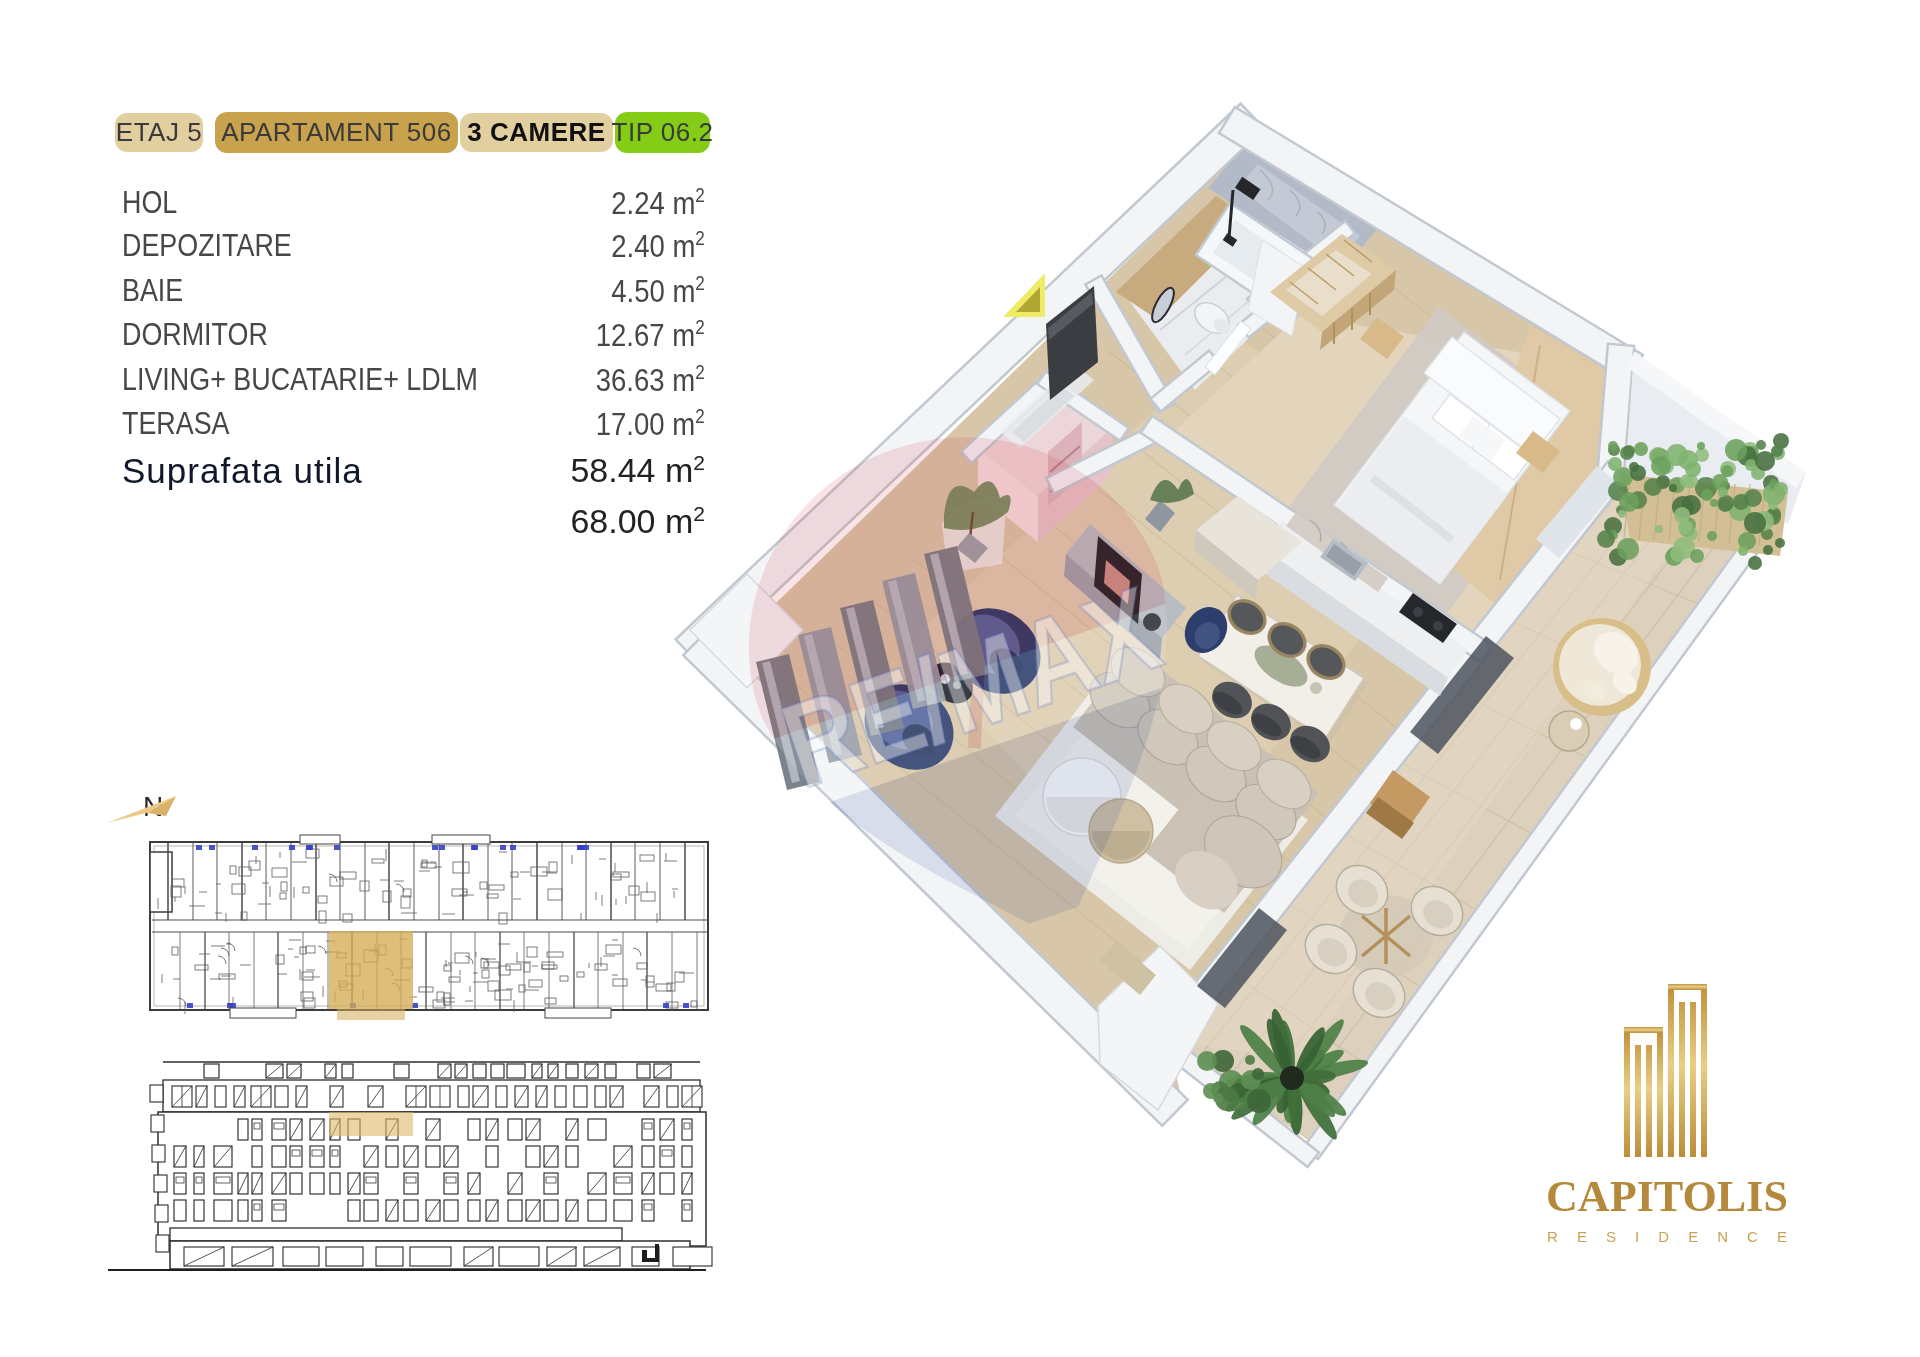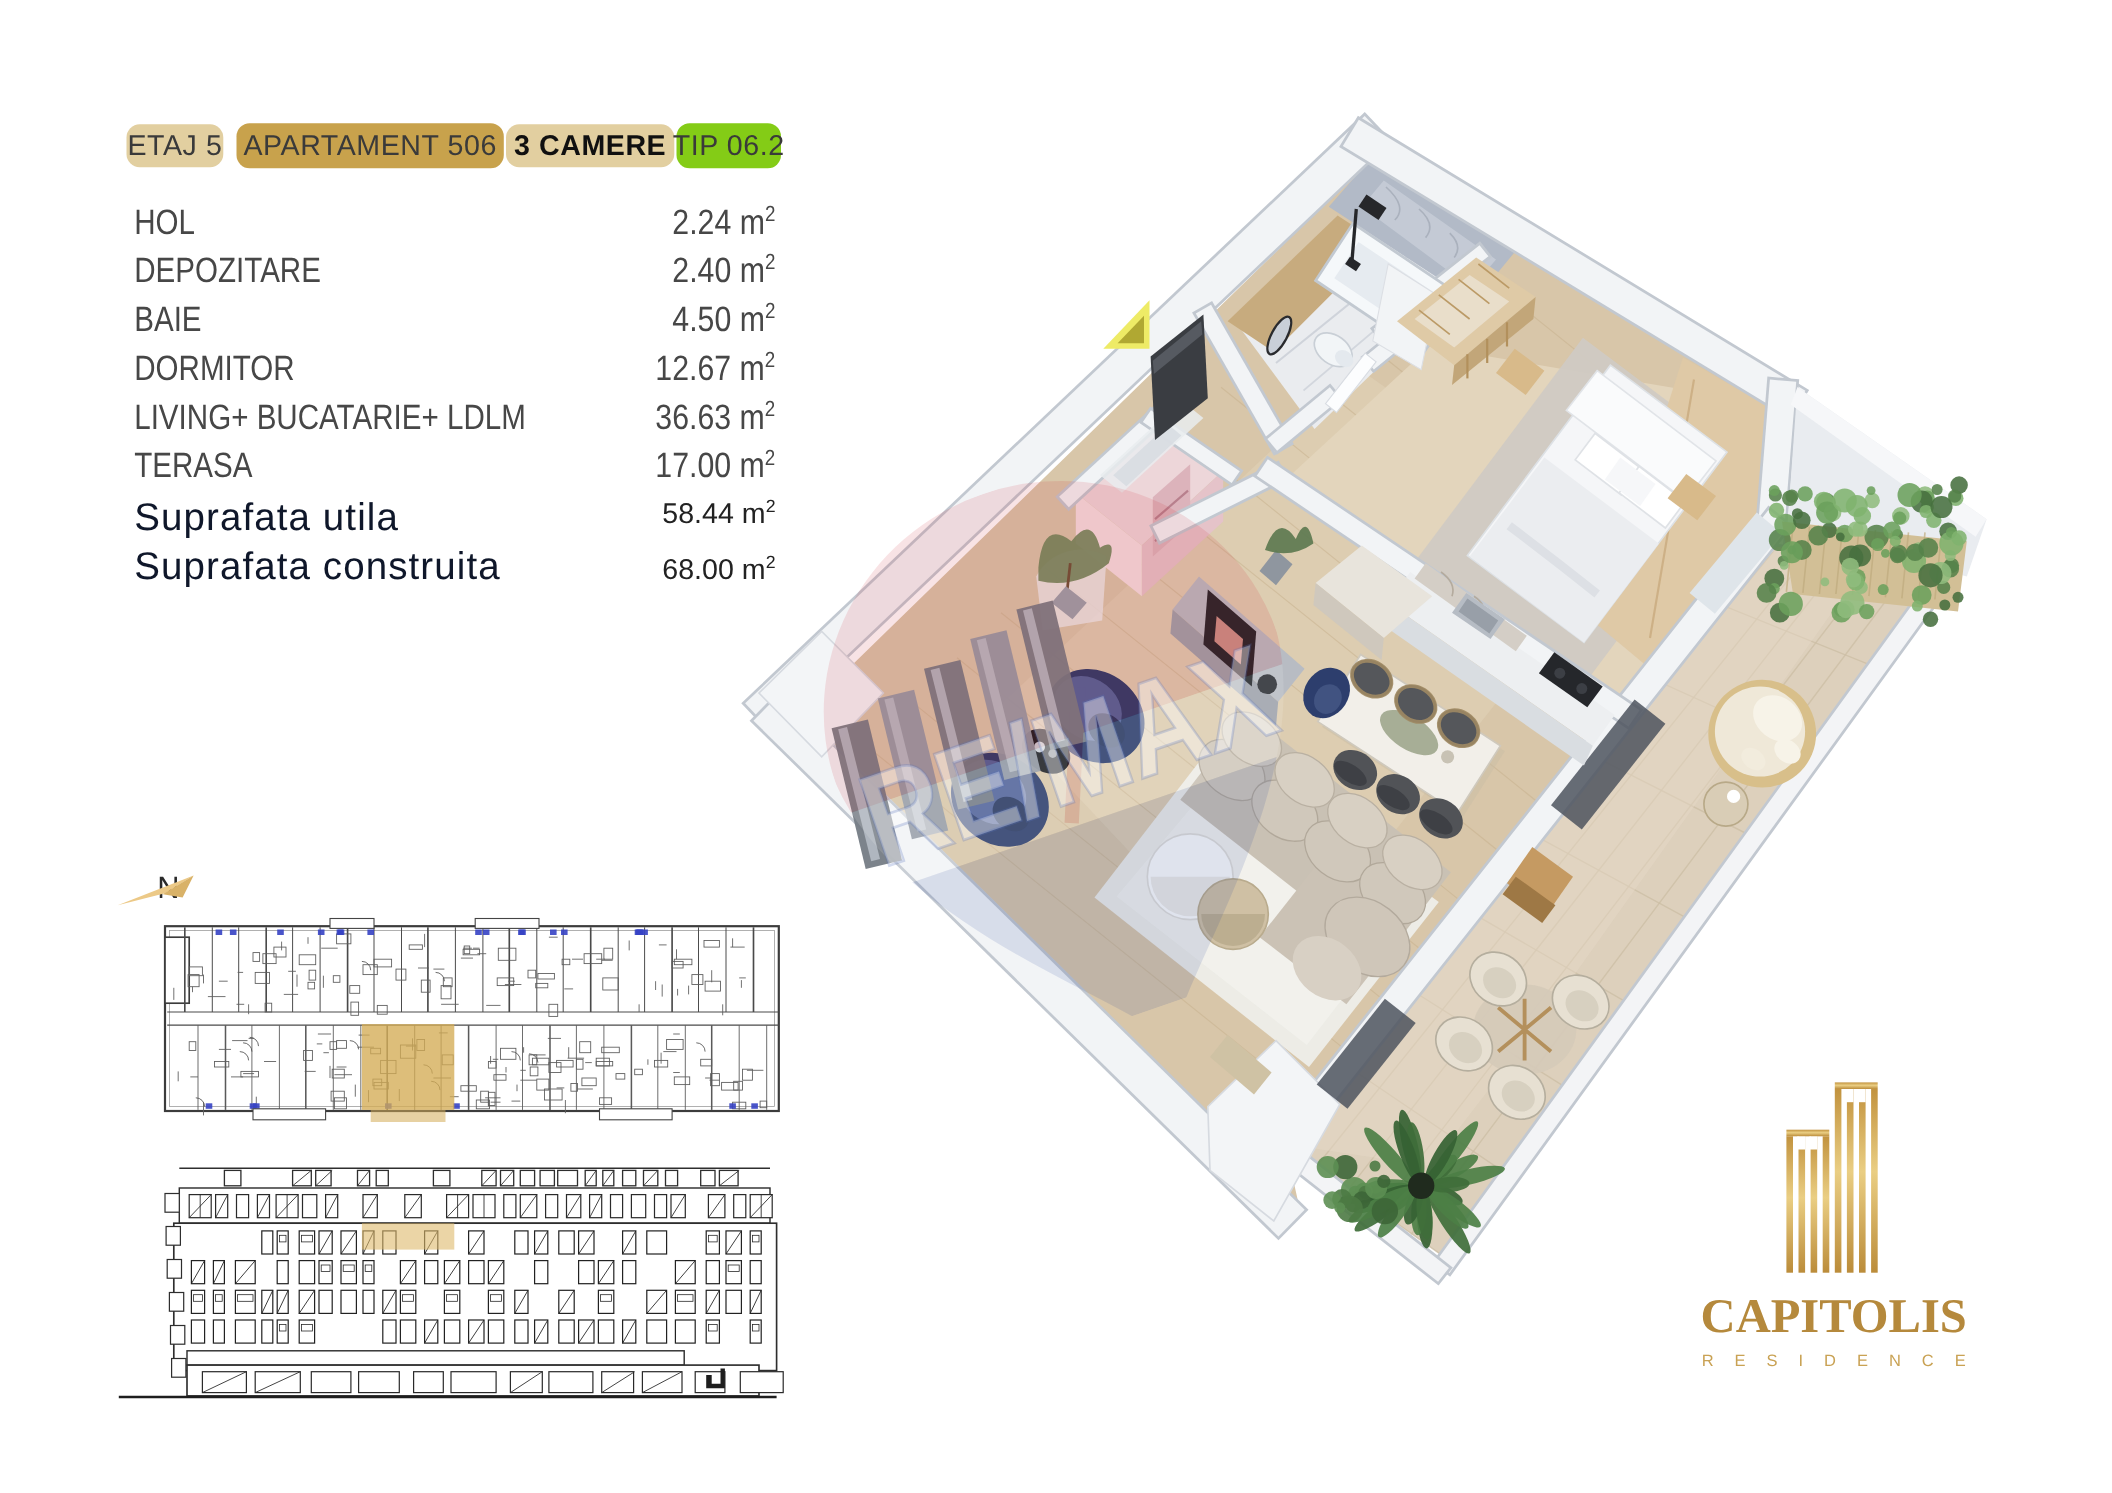--- a/index.html
+++ b/index.html
@@ -2,21 +2,21 @@
 <html><head><meta charset="utf-8">
 <style>
 html,body{margin:0;padding:0;background:#ffffff;width:1920px;height:1357px;overflow:hidden;}
 #page{position:relative;width:1920px;height:1357px;font-family:"Liberation Sans",sans-serif;}
 .badge{position:absolute;top:113px;height:39px;display:flex;align-items:center;justify-content:center;
   font-size:26px;color:#3a3a3a;letter-spacing:0.5px;white-space:nowrap;border-radius:12px;}
 .rl,.rv,.rl2,.rv2{position:absolute;white-space:nowrap;}
 .rl{left:122px;font-size:32px;color:#474747;transform:scaleX(0.84);transform-origin:left center;}
 .rv{right:1215px;font-size:32px;color:#474747;text-align:right;transform:scaleX(0.86);transform-origin:right center;}
 .rl2{left:122px;font-size:35px;color:#0f172a;letter-spacing:1px;}
-.rv2{right:1215px;font-size:26px;color:#222;text-align:left;}
+.rv2{right:1215px;font-size:34px;color:#222;text-align:left;}
 sup{font-size:62%;vertical-align:super;}
 </style></head>
 <body>
 <div id="page">
 
 <div class="badge" style="left:115px;width:88px;background:#e2cfa0;">ETAJ 5</div>
 
 <div class="badge" style="left:215px;width:243px;background:#c8a24c;top:112px;height:41px;">APARTAMENT 506</div>
 
 <div class="badge" style="left:460px;width:153px;background:#e2cfa0;font-weight:bold;color:#101010;">3 CAMERE</div>
@@ -44,21 +44,20 @@
 <div class="rv" style="top:361px">36.63&nbsp;m<sup>2</sup></div>
 
 <div class="rl" style="top:405px">TERASA</div>
 
 <div class="rv" style="top:405px">17.00&nbsp;m<sup>2</sup></div>
 
 <div class="rl2" style="top:451px">Suprafata utila</div>
 
 <div class="rv2" style="top:451px">58.44&nbsp;m<sup>2</sup></div>
 
-<div class="rl2" style="top:495px">Suprafata construita</div>
 
 <div class="rv2" style="top:502px">68.00&nbsp;m<sup>2</sup></div>
 <svg width="1920" height="1357" viewBox="0 0 1920 1357" style="position:absolute;left:0;top:0;">
 <defs>
 <linearGradient id="gold" x1="0" y1="0" x2="0" y2="1">
 <stop offset="0" stop-color="#c2933f"></stop>
           <stop offset="0.45" stop-color="#eace83"></stop>
           <stop offset="1" stop-color="#bb8c3a"></stop>
 </linearGradient>
 </defs>

